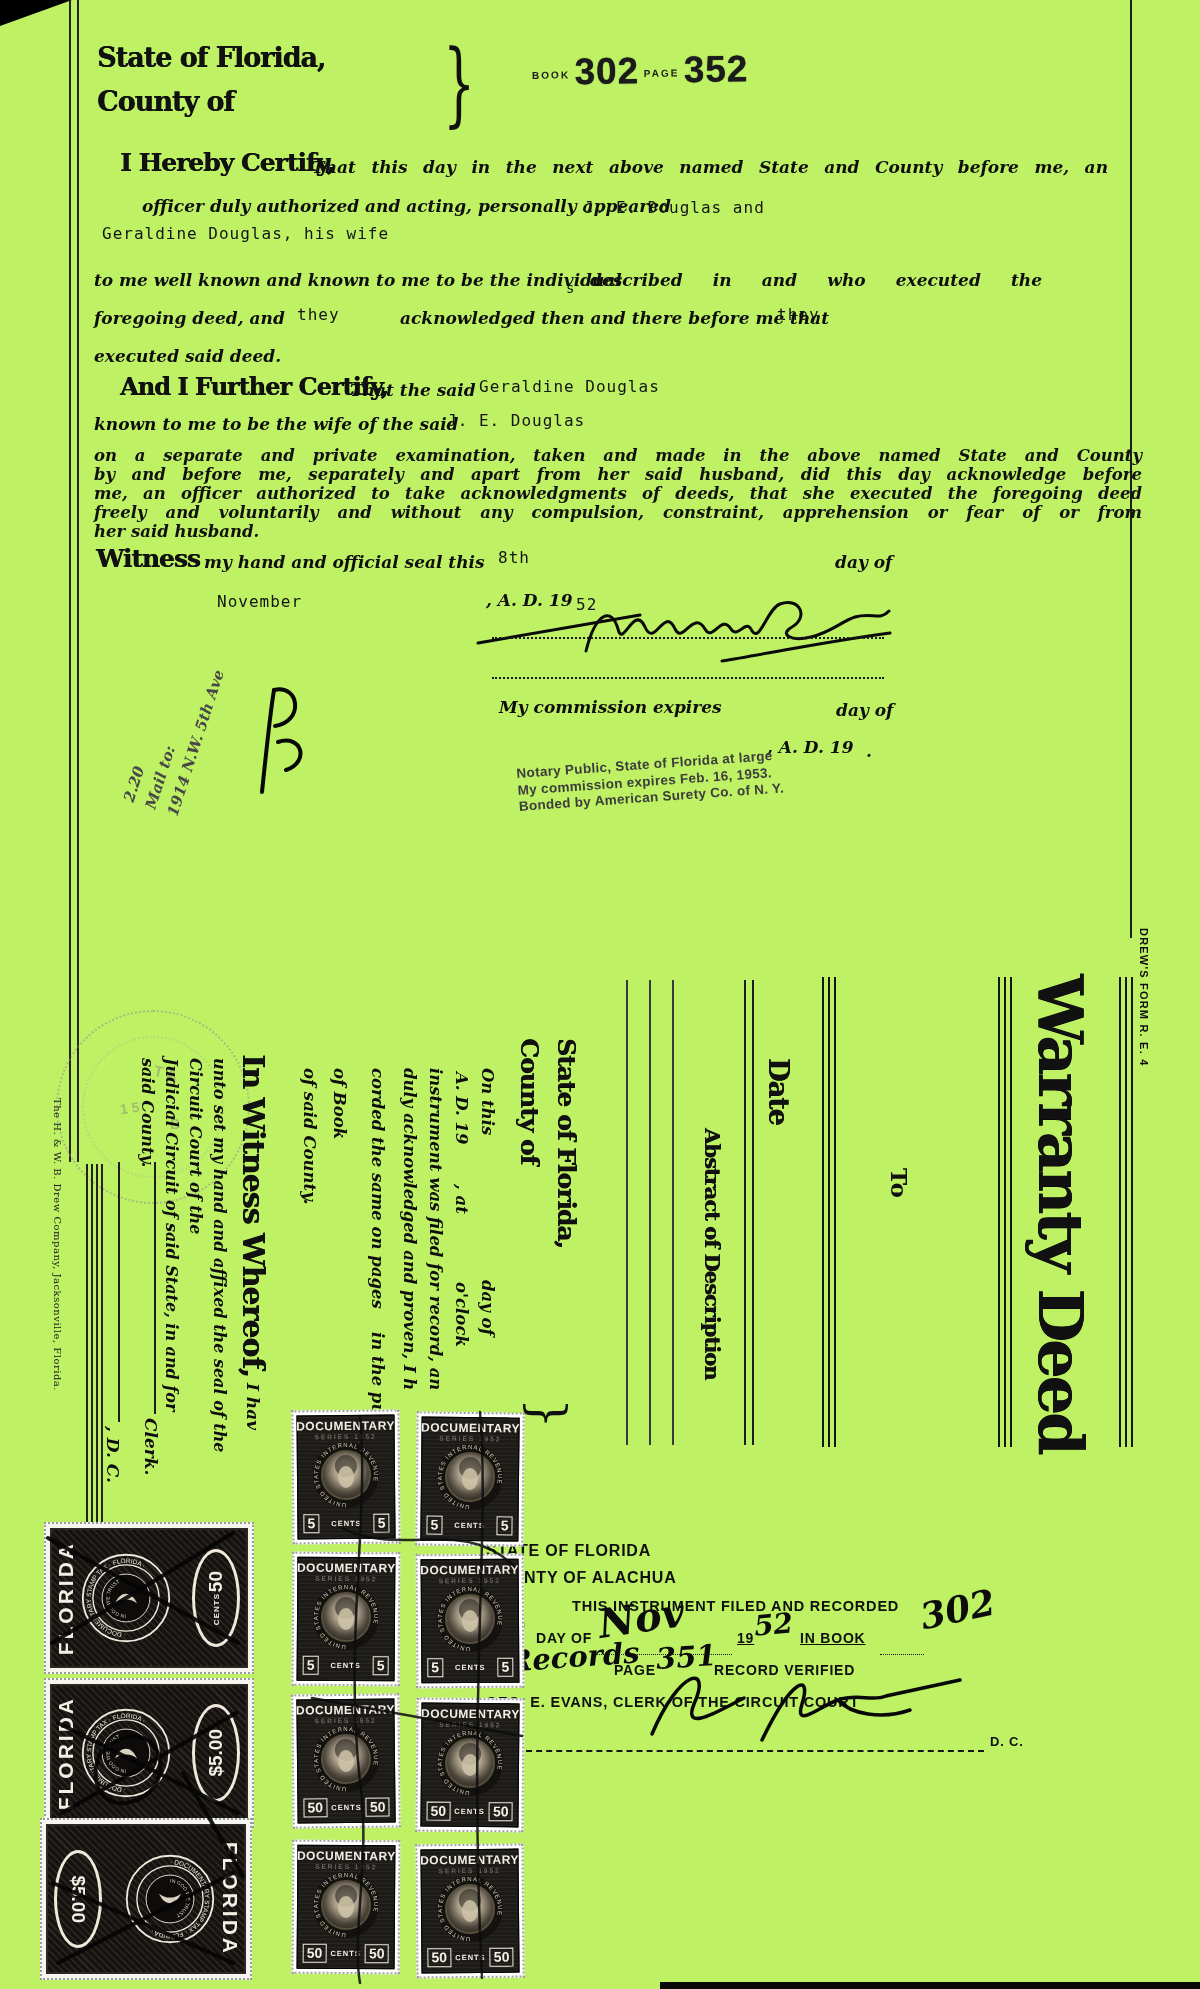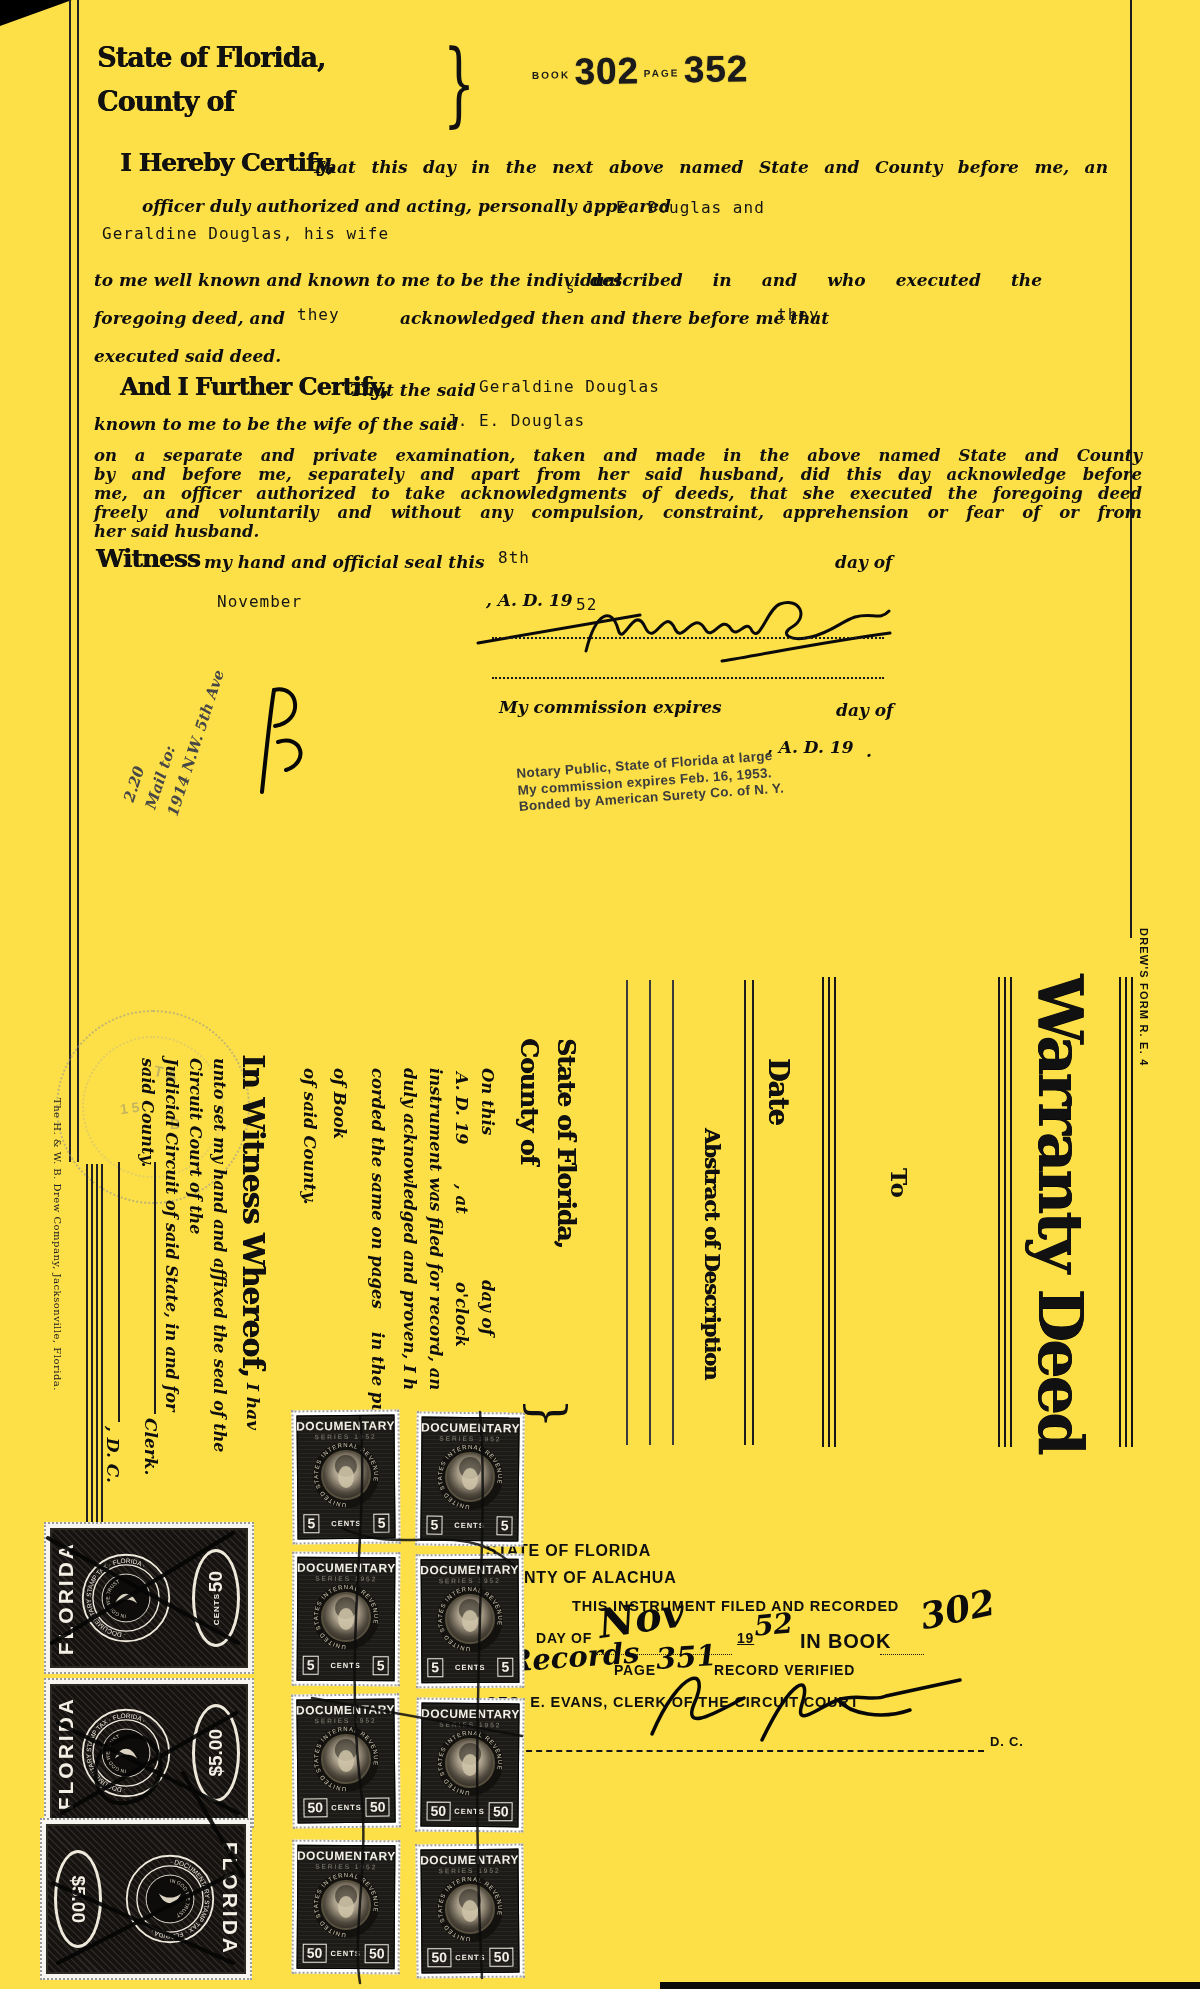--- a/index.html
+++ b/index.html
@@ -1,16 +1,16 @@
 <!DOCTYPE html>
 <html><head>
 <meta charset="utf-8">
 <style>
   html,body{margin:0;padding:0;background:#d8d8d8;}
-  .page{position:relative;width:1200px;height:1989px;background:#fde047;overflow:hidden;
+  .page{position:relative;width:1200px;height:1989px;background:#bef264;overflow:hidden;
         font-family:"DejaVu Serif",serif;color:#111;}
   .abs{position:absolute;}
   .gothic{font-family:"DejaVu Serif",serif;font-weight:800;letter-spacing:-1px;
           text-shadow:.5px 0 #000;}
   .it{font-family:"DejaVu Serif",serif;font-style:italic;font-weight:700;font-size:17px;
       white-space:nowrap;color:#0e0e0e;}
   .tw{font-family:"DejaVu Sans Mono",monospace;font-size:16px;letter-spacing:1px;
       white-space:nowrap;color:#141414;}
   .jl{text-align:justify;text-align-last:justify;white-space:normal;}
   .pline{position:absolute;left:94px;width:1048px;font-style:italic;font-weight:700;
@@ -222,21 +222,21 @@
 
   <div class="abs st" style="left:486px;top:1542px;font-size:16px;">STATE OF FLORIDA</div>
   <div class="abs st" style="left:486px;top:1569px;font-size:16px;">COUNTY OF ALACHUA</div>
   <div class="abs st" style="left:552px;top:1598px;font-size:14.5px;margin-left:20px;">THIS INSTRUMENT FILED AND RECORDED</div>
   <div class="abs script" style="left:484px;top:1612px;font-size:30px;transform:rotate(-6deg);">10</div>
   <div class="abs st" style="left:536px;top:1630px;font-size:14px;">DAY OF</div>
   <div class="abs script" style="left:598px;top:1594px;font-size:40px;transform:rotate(-8deg);">Nov</div>
   <div class="dotl" style="left:592px;top:1654px;width:140px;border-top-width:1.5px;"></div>
   <div class="abs st" style="left:737px;top:1630px;font-size:14px;text-decoration:underline;">19</div>
   <div class="abs script" style="left:754px;top:1608px;font-size:28px;transform:rotate(-5deg);">52</div>
-  <div class="abs st" style="left:800px;top:1630px;font-size:20px;">IN BOOK</div>
+  <div class="abs st" style="left:800px;top:1630px;font-size:14px;text-decoration:underline;">IN BOOK</div>
   <div class="dotl" style="left:880px;top:1654px;width:44px;border-top-width:1.5px;"></div>
   <div class="abs script" style="left:920px;top:1588px;font-size:36px;transform:rotate(-12deg);">302</div>
   <div class="abs st" style="left:486px;top:1662px;font-size:14px;">OR</div>
   <div class="abs script" style="left:508px;top:1640px;font-size:29px;transform:rotate(-4deg);">Records</div>
   <div class="abs st" style="left:614px;top:1662px;font-size:14px;">PAGE</div>
   <div class="abs script" style="left:656px;top:1640px;font-size:29px;transform:rotate(-4deg);">351</div>
   <div class="abs st" style="left:714px;top:1662px;font-size:14px;">RECORD VERIFIED</div>
   <div class="abs st" style="left:486px;top:1694px;font-size:14.5px;">GEO. E. EVANS, CLERK OF THE CIRCUIT COURT</div>
   <div class="abs st" style="left:486px;top:1734px;font-size:13px;">BY</div>
   <div class="dashl" style="left:506px;top:1750px;width:478px;"></div>

